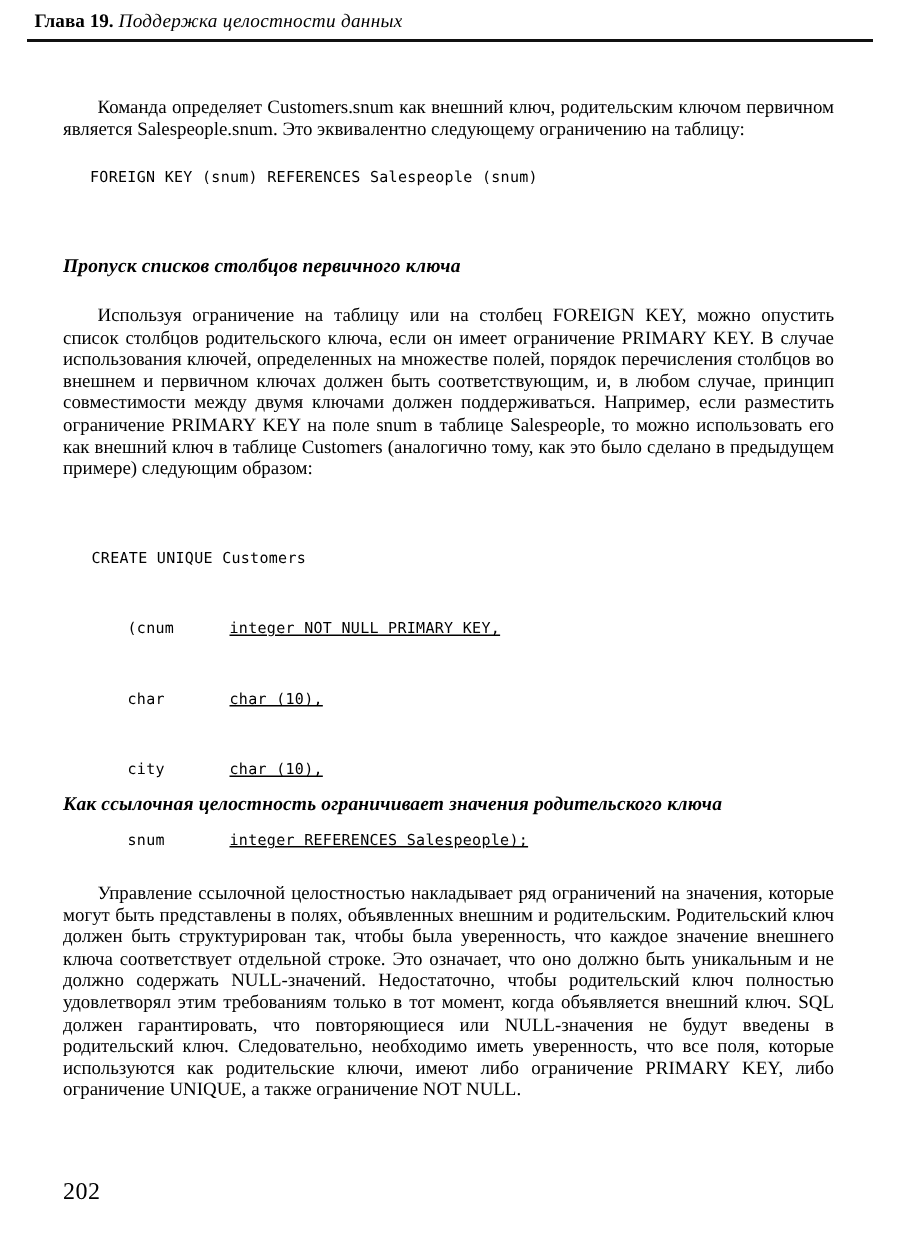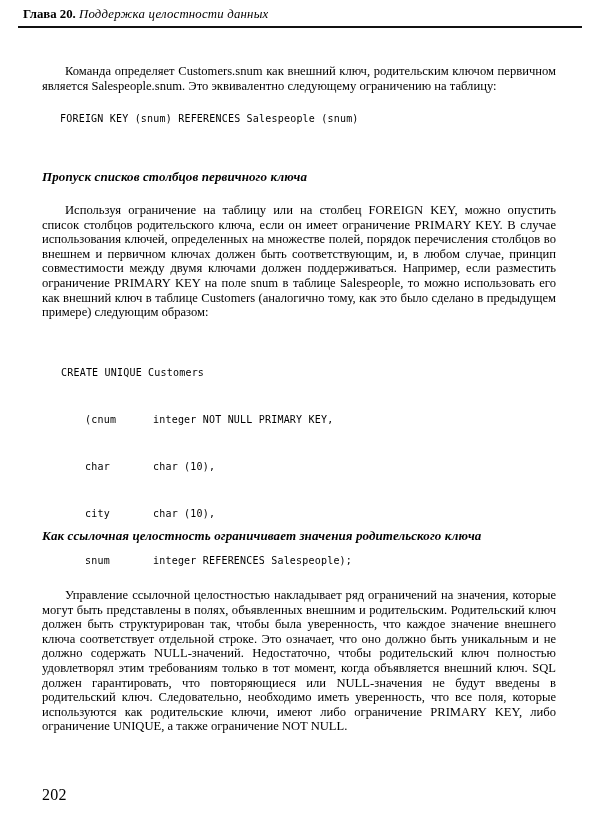--- a/index.html
+++ b/index.html
@@ -95,20 +95,21 @@
   .code-block {
     left: 61px;
   }
   .code-block .cl {
     height: 25px;
     line-height: 25px;
     white-space: pre;
   }
   .code-block .cl.ind {
     padding-left: 24px;
+    text-decoration: underline;
   }
   .code-block .cl .col2 {
     display: inline-block;
     width: 68px;
   }
 
   
   .folio {
     position: absolute;
     left: 42px;
@@ -117,21 +118,21 @@
     font-weight: normal;
     letter-spacing: 0.3px;
   }
 </style>
 </head>
 <body>
 
 <div class="page">
 
   <div class="running-head">
-    <span class="chap">Глава 20.</span>
+    <span class="chap">Глава 19.</span>
     <span class="chap-title">Поддержка целостности данных</span>
   </div>
   <div class="head-rule"></div>
 
   <div class="para indent" style="top:64px;">Команда определяет Customers.snum как внешний ключ, родительским ключом первичном является Salespeople.snum. Это эквивалентно следующему ограничению на таблицу:</div>
 
   <div class="code code-inline-line" style="top:113px;">FOREIGN KEY (snum) REFERENCES Salespeople (snum)</div>
 
   <div class="heading" style="top:165px;">Пропуск списков столбцов первичного ключа</div>
 

